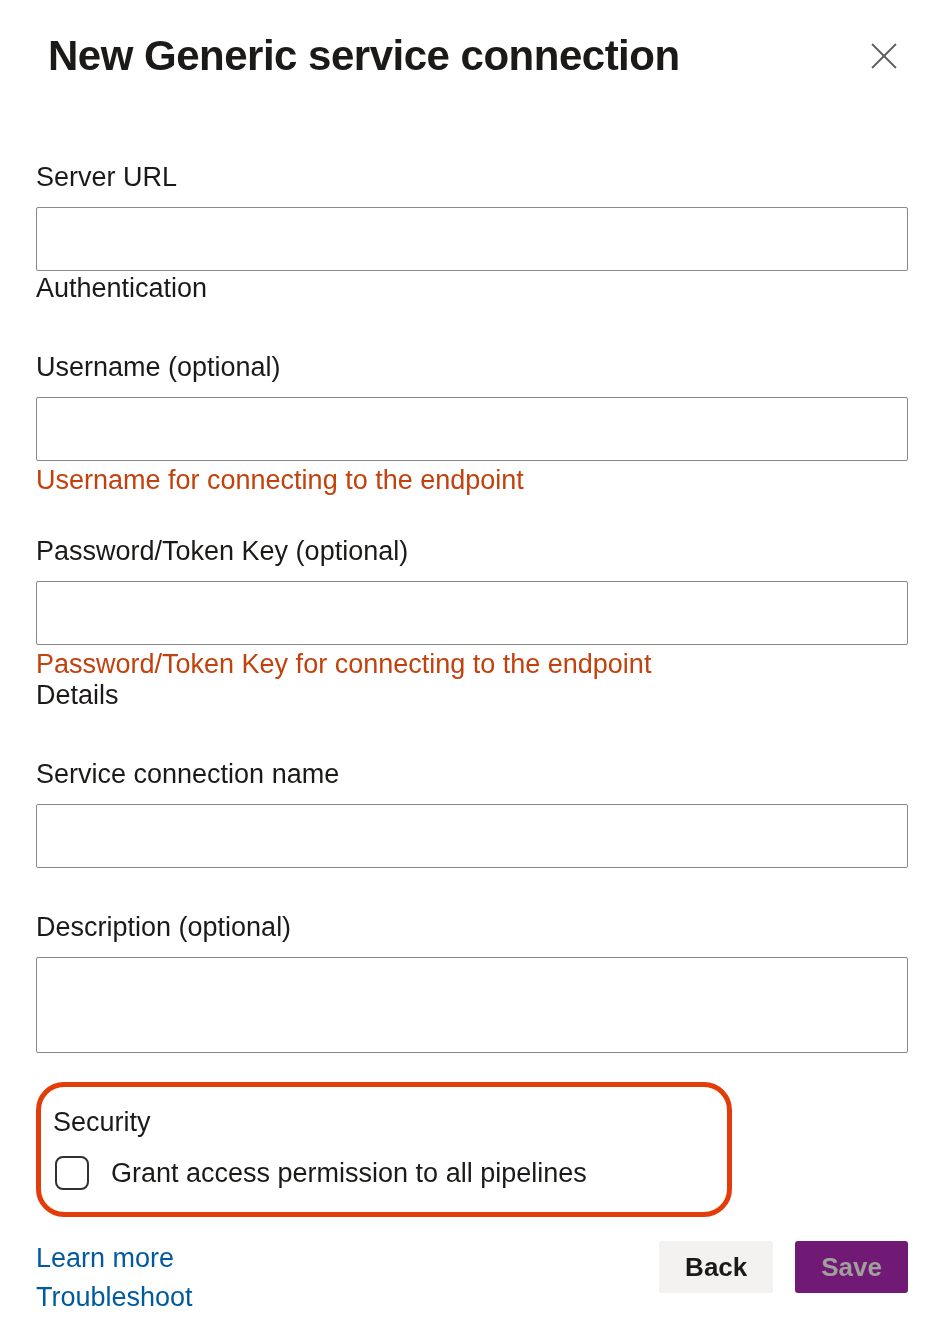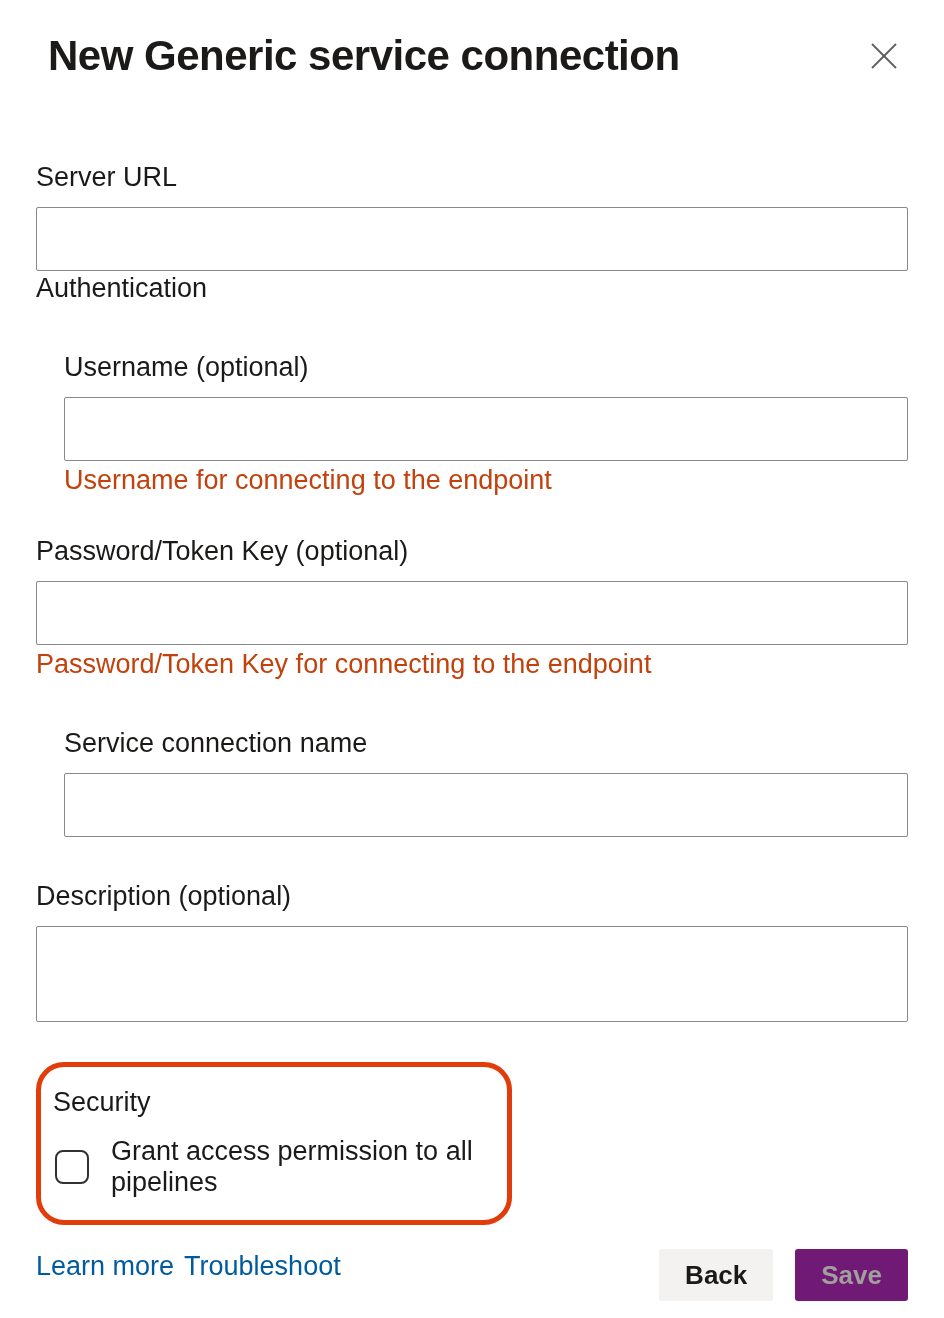--- a/index.html
+++ b/index.html
@@ -68,28 +68,28 @@
     background: #fff;
     resize: none;
   }
   .helper-text {
     font-size: 27px;
     color: #c2410c;
     margin: 4px 0 0 0;
   }
   .field-group { margin-bottom: 44px; }
   .field-group.tight { margin-bottom: 0; }
-  .section-gap-after-heading { margin-top: 48px; margin-left: 28px; }
+  .section-gap-after-heading { margin-top: 48px; }
 
   .security-block {
-    margin-top: 36px;
+    margin-top: 25px;
     border: 5px solid #e23c0a;
     border-radius: 28px;
     padding: 20px 24px 22px 8px;
-    width: 476px;
+    width: 696px;
   }
   .security-heading {
     font-size: 27px;
     margin: 0 0 18px 4px;
   }
   .checkbox-row {
     display: flex;
     align-items: center;
     gap: 22px;
     padding-left: 6px;
@@ -104,21 +104,21 @@
     flex: 0 0 auto;
   }
   .checkbox-label { font-size: 27px; }
 
   .footer-row {
     display: flex;
     align-items: flex-start;
     justify-content: space-between;
     margin-top: 24px;
   }
-  .links { display: flex; flex-direction: row; gap: 10px; }
+  .links { display: flex; flex-direction: column; gap: 4px; }
   .link {
     font-size: 27px;
     color: #005a9e;
     text-decoration: none;
     cursor: pointer;
     padding: 2px 0;
   }
   .buttons { display: flex; gap: 22px; align-items: center; }
   .btn {
     height: 52px;
@@ -165,20 +165,21 @@
     <label class="field-label">Username (optional)</label>
     <input type="text" class="text-input" value="" style="">
     <p class="helper-text">Username for connecting to the endpoint</p>
   </div>
 
   <div class="field-group tight" style="margin-top:40px;">
     <label class="field-label">Password/Token Key (optional)</label>
     <input type="password" class="text-input" value="" style="">
     <p class="helper-text">Password/Token Key for connecting to the endpoint</p>
   </div>
+  <p class="section-heading" style="margin-top:0;">Details</p>
 
   <div class="field-group section-gap-after-heading">
     <label class="field-label">Service connection name</label>
     <input type="text" class="text-input" value="" style="">
   </div>
 
   <div class="field-group tight">
     <label class="field-label">Description (optional)</label>
     <textarea class="textarea-input" style=""></textarea>
   </div>

